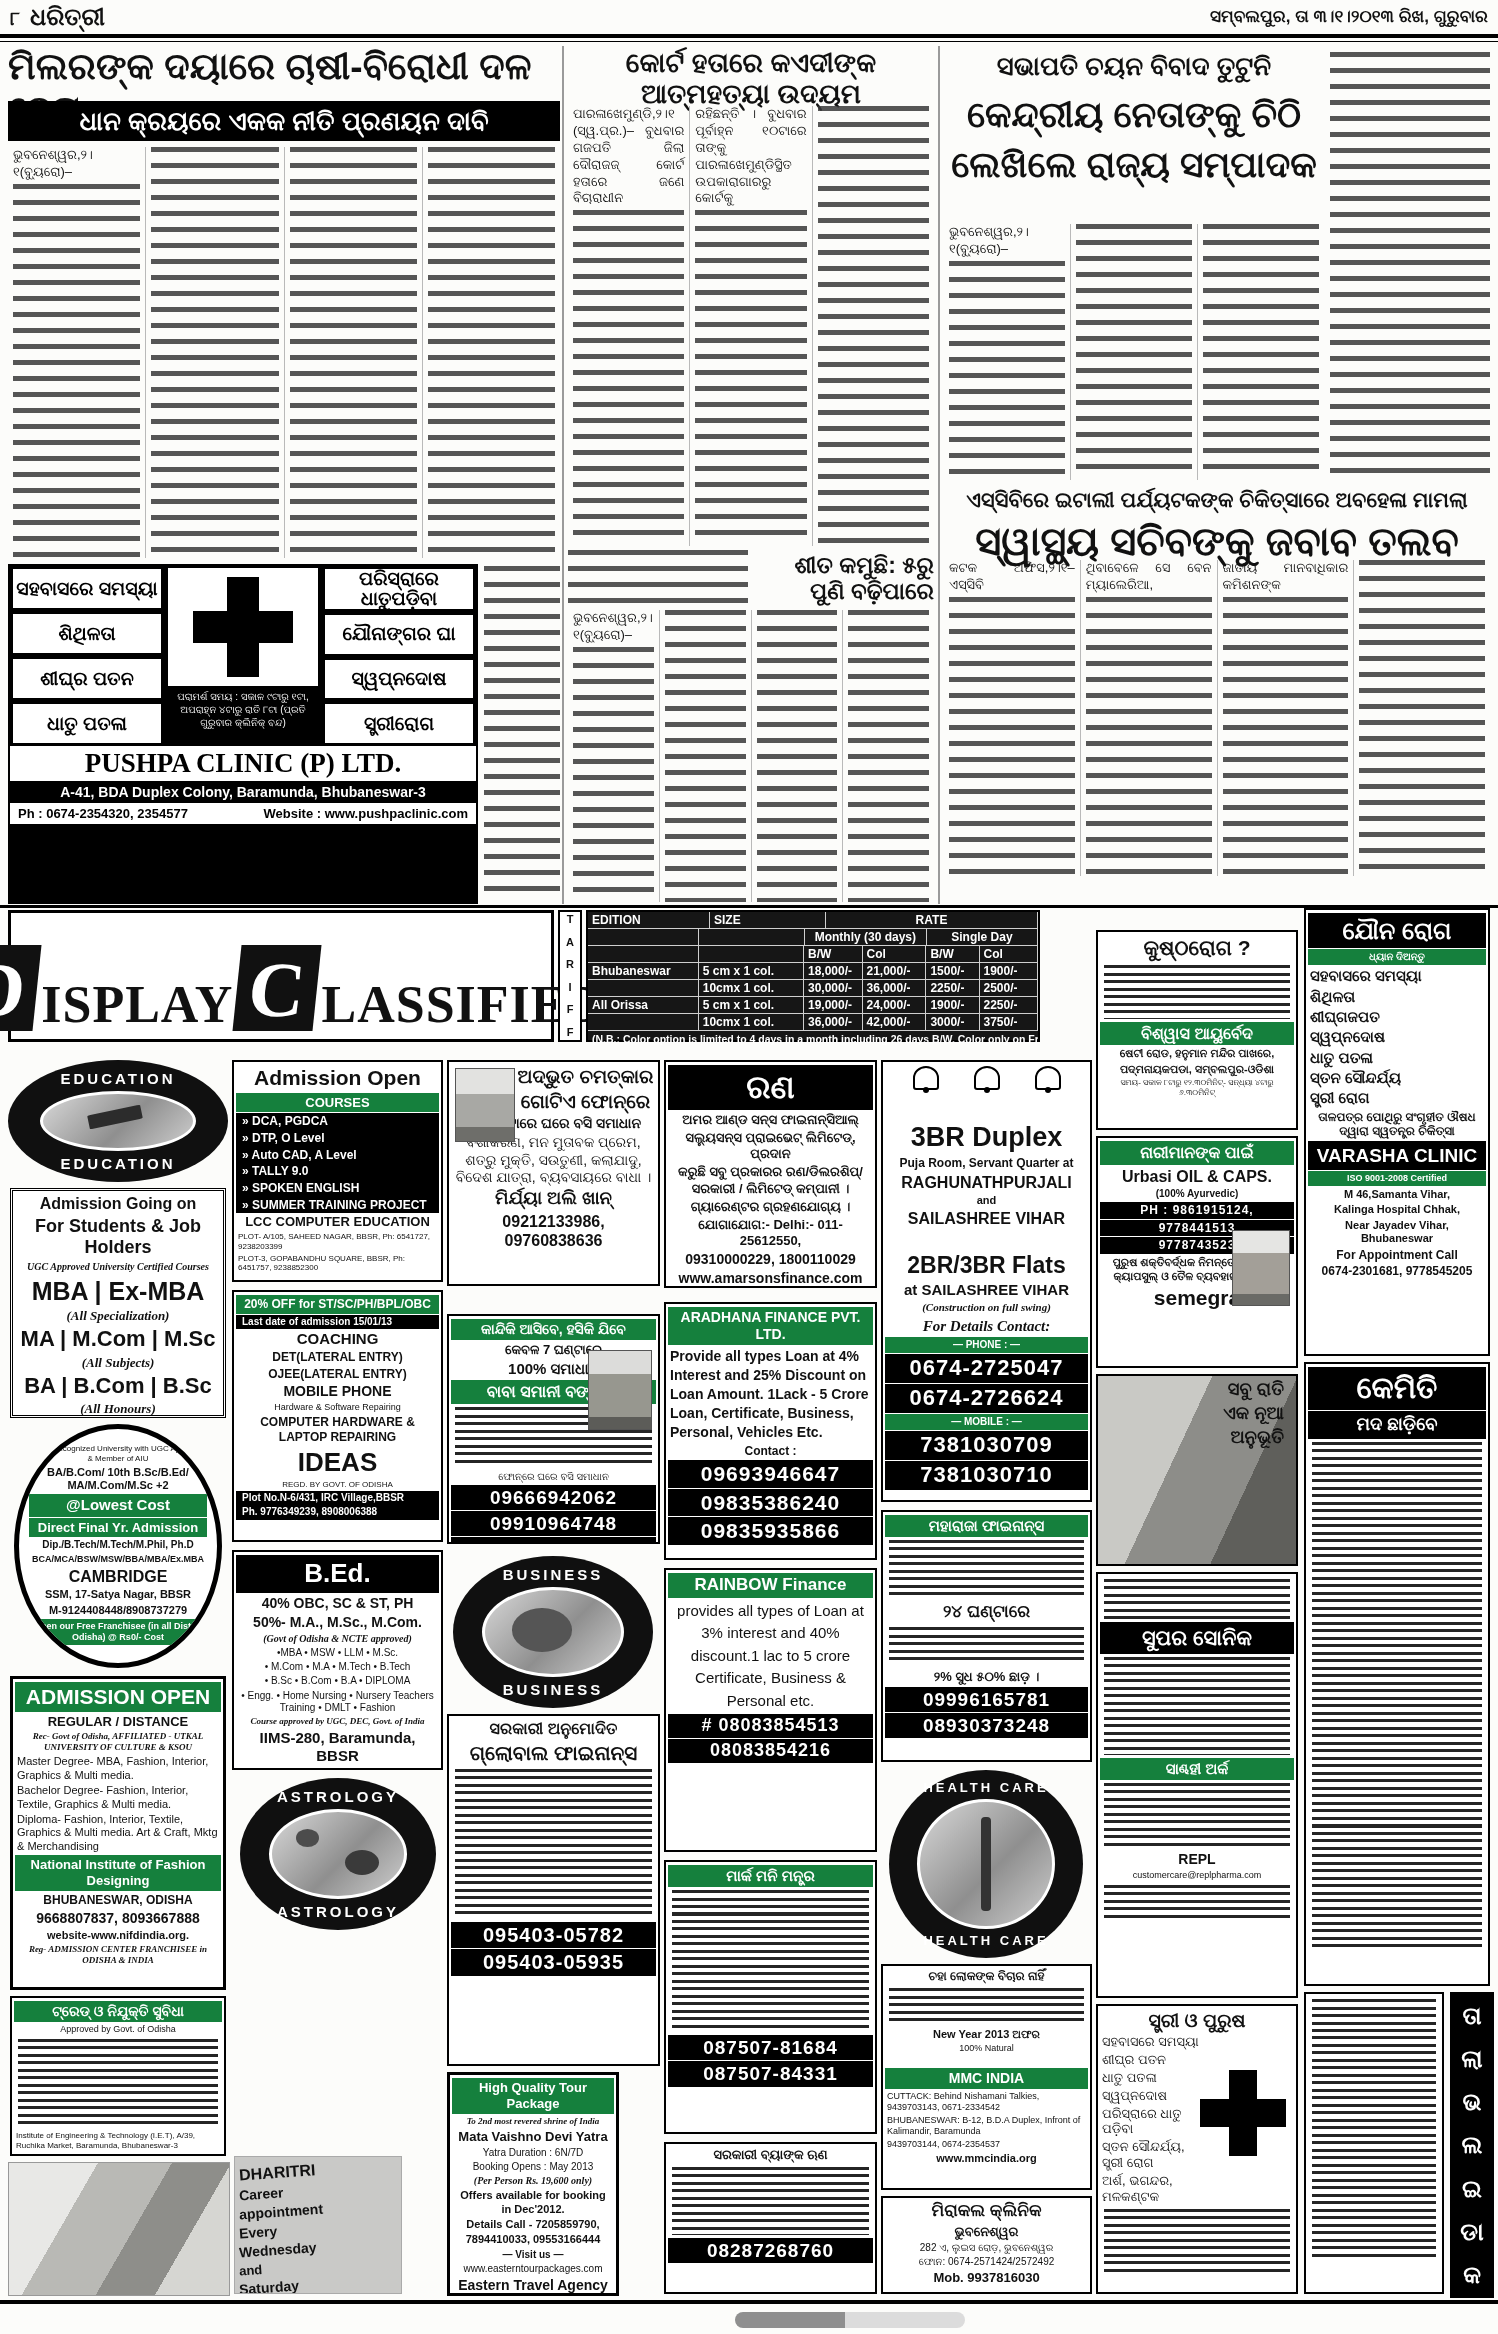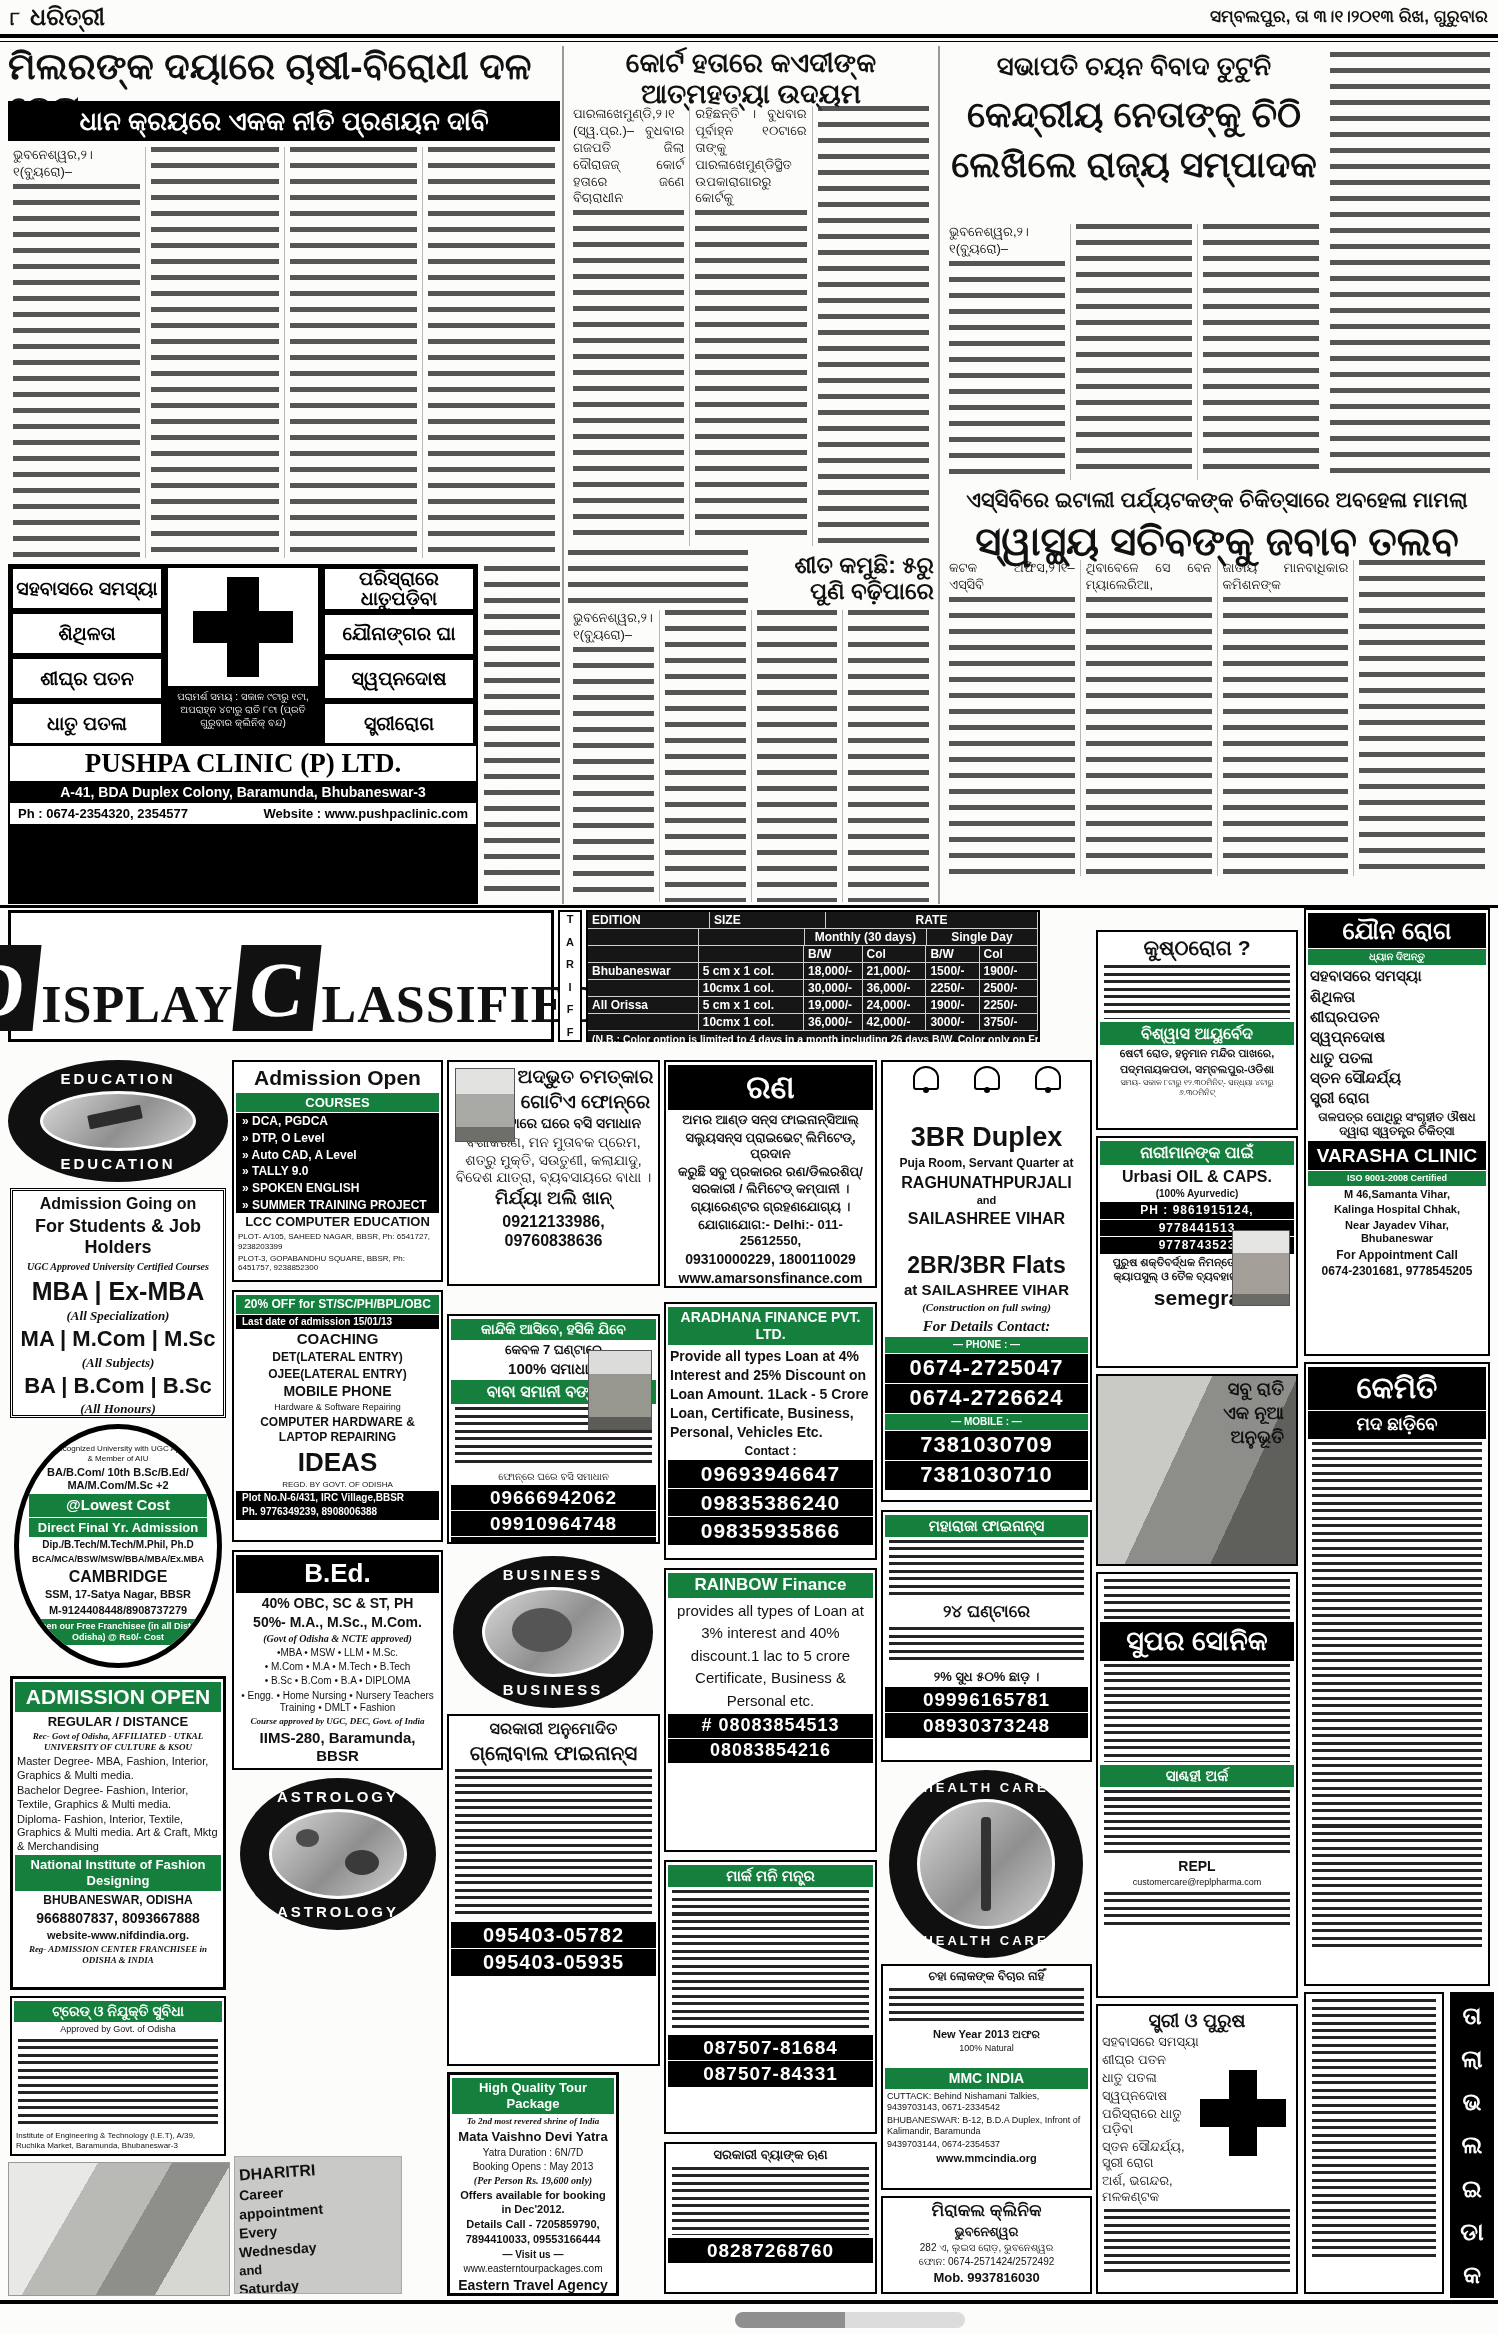--- a/index.html
+++ b/index.html
@@ -633,21 +633,21 @@
       <div class="ln k-b" style="font-size: 11px;">ପୁରୁଷ ଶକ୍ତିବର୍ଦ୍ଧକ ନିମନ୍ତେ 'ସେମିଗ୍ରା' କ୍ୟାପସୁଲ୍ ଓ ତୈଳ ବ୍ୟବହାର କରନ୍ତୁ ।</div>
       <div class="ln k-b" style="font-size: 21px;">semegra</div>
     </div>
   <div class="ad" id="ad-nights">
       <div class="ln k-b" style="font-size: 18px;">ସବୁ ରାତି</div>
       <div class="ln k-b" style="font-size: 18px;">ଏକ ନୂଆ</div>
       <div class="ln k-b" style="font-size: 18px;">ଅନୁଭୂତି</div>
     </div>
   <div class="ad" id="ad-sonic">
       <div class="ln k-f" style="height: 38px;"></div>
-      <div class="ln k-H" style="font-size: 27px;">ସୁପର ସୋନିକ</div>
+      <div class="ln k-H" style="font-size: 21px;">ସୁପର ସୋନିକ</div>
       <div class="ln k-f" style="height: 96px;"></div>
       <div class="ln k-h" style="font-size: 15px;">ସାଣ୍ଢହୀ ଅର୍କ</div>
       <div class="ln k-f" style="height: 62px;"></div>
       <div class="ln k-b" style="font-size: 14px;">REPL</div>
       <div class="ln k-s" style="font-size: 9px;">customercare@replpharma.com</div>
       <div class="ln k-f" style="height: 34px;"></div>
     </div>
   <div class="ad" id="ad-stree">
       <span class="crossbig plus" style="display:block;"></span>
       <div class="ln k-b" style="font-size: 19px;">ସ୍ତ୍ରୀ ଓ ପୁରୁଷ</div>
@@ -659,21 +659,21 @@
       <div class="ln k-l" style="font-size: 13px;">ସ୍ତନ ସୌନ୍ଦର୍ଯ୍ୟ, ସ୍ତ୍ରୀ ରୋଗ</div>
       <div class="ln k-l" style="font-size: 13px;">ଅର୍ଶ, ଭଗନ୍ଦର, ମଳକଣ୍ଟକ</div>
       <div class="ln k-f" style="height: 64px;"></div>
     </div>
 
   <div class="ad" id="ad-varasha">
       <div class="ln k-H" style="font-size: 24px;">ଯୌନ ରୋଗ</div>
       <div class="ln k-h" style="font-size: 10px;">ଧ୍ୟାନ ଦିଅନ୍ତୁ</div>
       <div class="ln k-bl" style="font-size: 15px;">ସହବାସରେ ସମସ୍ୟା</div>
       <div class="ln k-bl" style="font-size: 15px;">ଶିଥିଳତା</div>
-      <div class="ln k-bl" style="font-size: 15px;">ଶୀଘ୍ରପତନ</div>
+      <div class="ln k-bl" style="font-size: 15px;">ଶୀଘ୍ଗଜପତ</div>
       <div class="ln k-bl" style="font-size: 15px;">ସ୍ୱପ୍ନଦୋଷ</div>
       <div class="ln k-bl" style="font-size: 15px;">ଧାତୁ ପତଳା</div>
       <div class="ln k-bl" style="font-size: 15px;">ସ୍ତନ ସୌନ୍ଦର୍ଯ୍ୟ</div>
       <div class="ln k-bl" style="font-size: 15px;">ସ୍ତ୍ରୀ ରୋଗ</div>
       <div class="ln k-b" style="font-size: 12px;">ତାଳପତ୍ର ପୋଥିରୁ ସଂଗୃହୀତ ଔଷଧ ଦ୍ୱାରା ସ୍ୱତନ୍ତ୍ର ଚିକିତ୍ସା</div>
       <div class="ln k-H" style="font-size: 19px;">VARASHA CLINIC</div>
       <div class="ln k-h" style="font-size: 9px;">ISO 9001-2008 Certified</div>
       <div class="ln k-b" style="font-size: 11px;">M 46,Samanta Vihar,</div>
       <div class="ln k-b" style="font-size: 11px;">Kalinga Hospital Chhak,</div>
       <div class="ln k-b" style="font-size: 11px;">Near Jayadev Vihar, Bhubaneswar</div>

